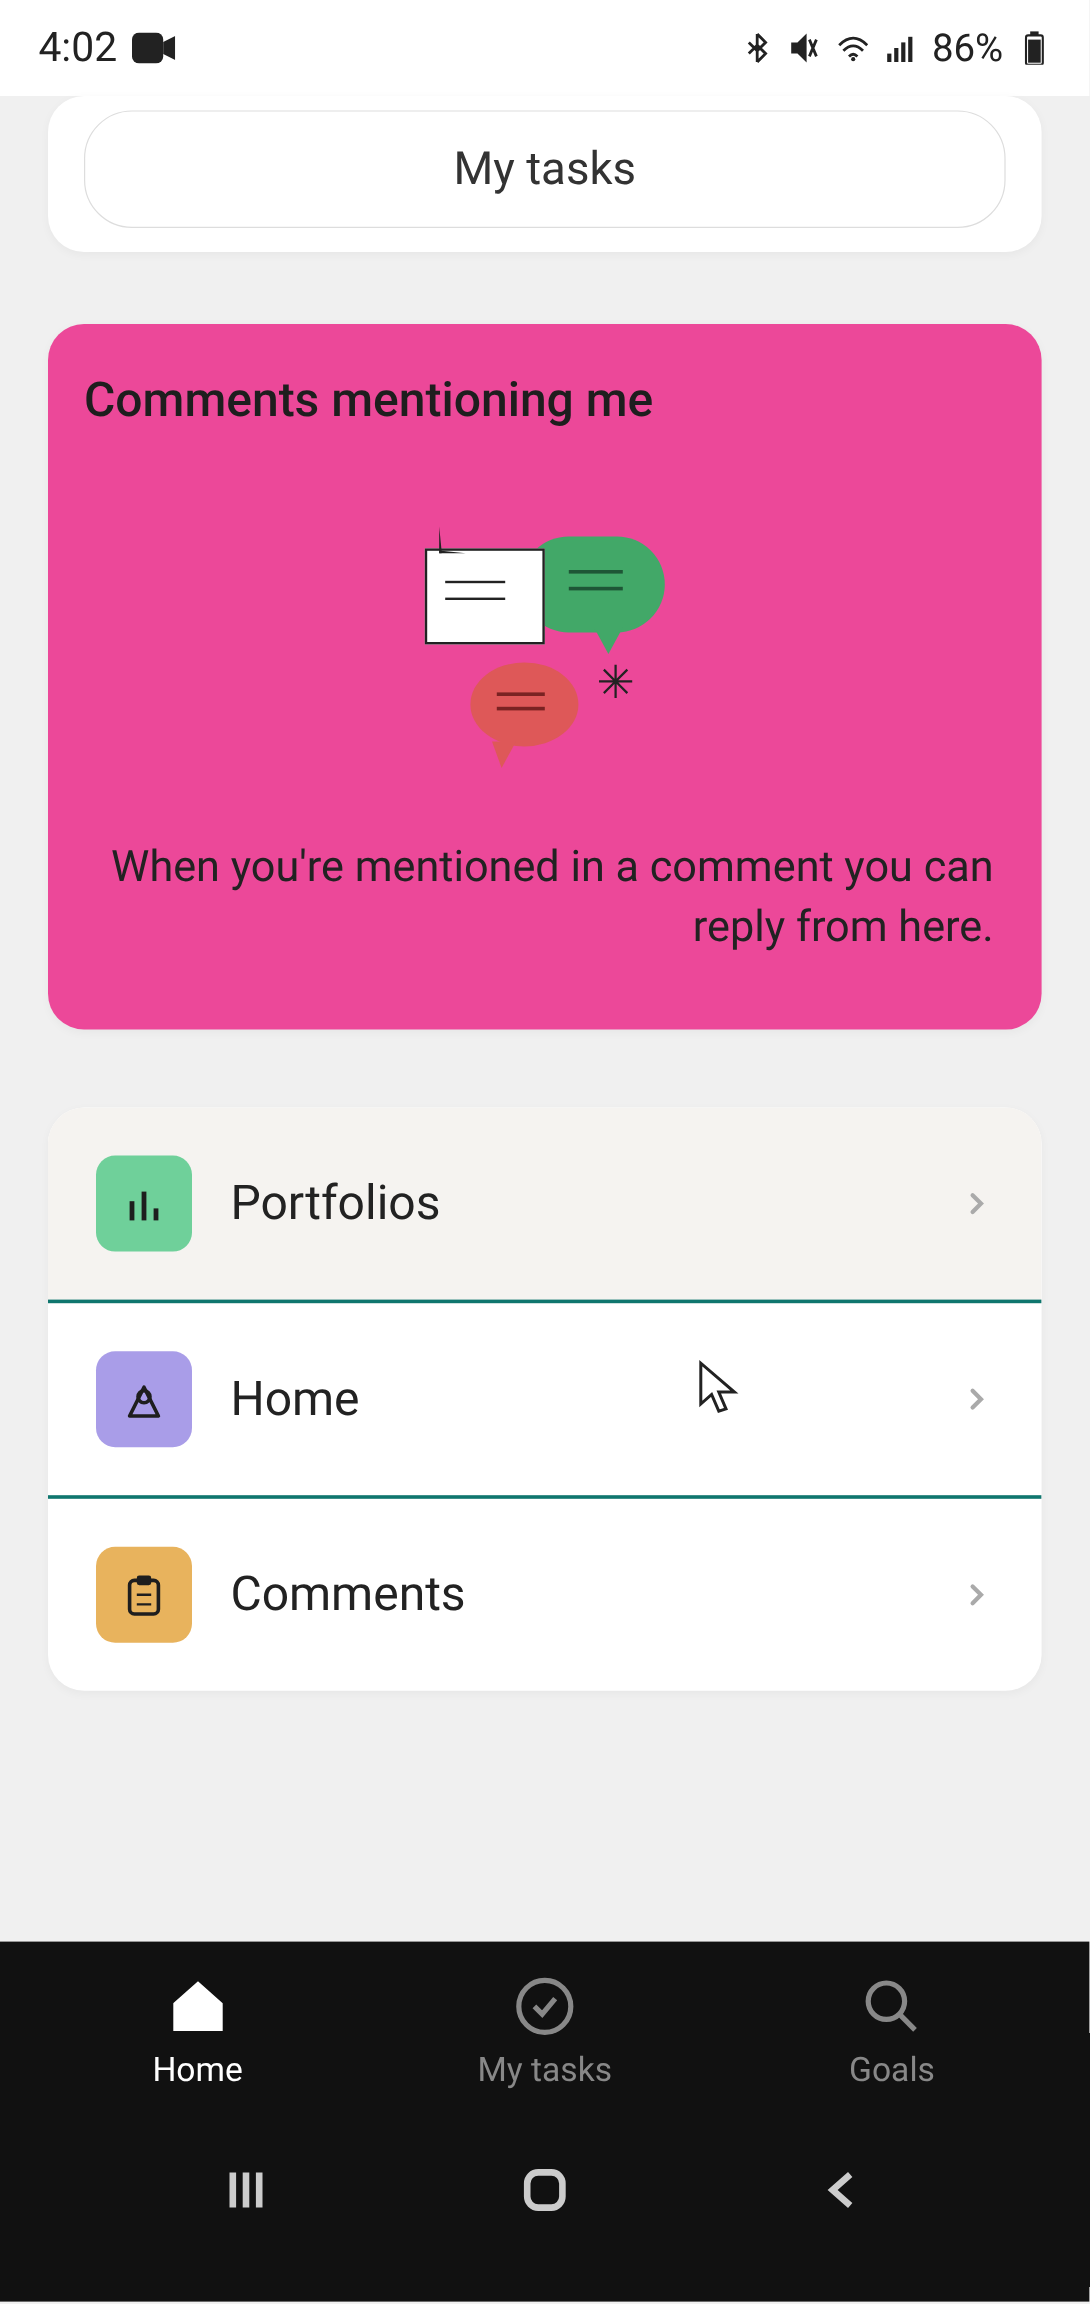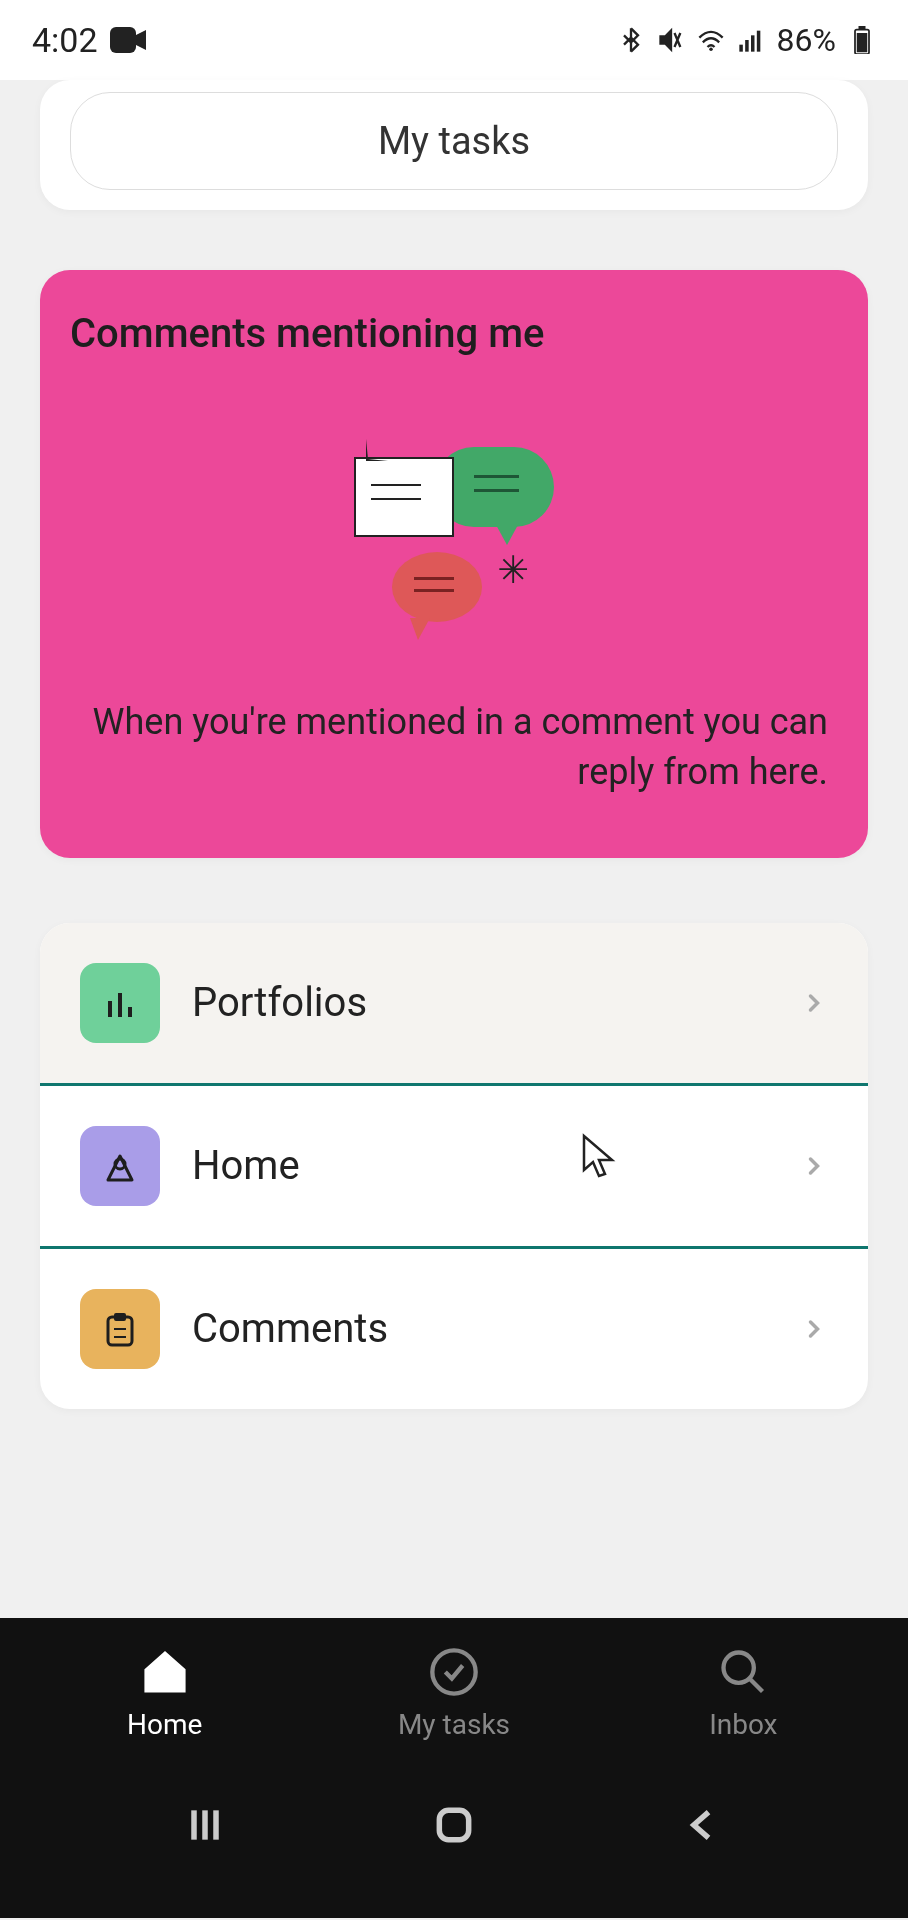--- a/index.html
+++ b/index.html
@@ -340,21 +340,21 @@
           <circle cx="12" cy="12" r="10" stroke="#888" stroke-width="2" fill="none"></circle>
           <path d="M8 12 L11 15 L16 9" stroke="#888" stroke-width="2" fill="none"></path>
         </svg>
       <span>My tasks</span>
     </div>
     <div class="nav-tab">
       <svg viewBox="0 0 24 24">
           <circle cx="10" cy="10" r="7" stroke="#888" stroke-width="2" fill="none"></circle>
           <line x1="15" y1="15" x2="21" y2="21" stroke="#888" stroke-width="2"></line>
         </svg>
-      <span>Inbox</span>
+      <span>Goals</span>
     </div>
   </div>
   <div class="system-nav">
     <svg viewBox="0 0 24 24">
         <line x1="6" y1="4" x2="6" y2="20"></line>
         <line x1="12" y1="4" x2="12" y2="20"></line>
         <line x1="18" y1="4" x2="18" y2="20"></line>
       </svg>
     <svg viewBox="0 0 24 24">
         <rect x="4" y="4" width="16" height="16" rx="5"></rect>

